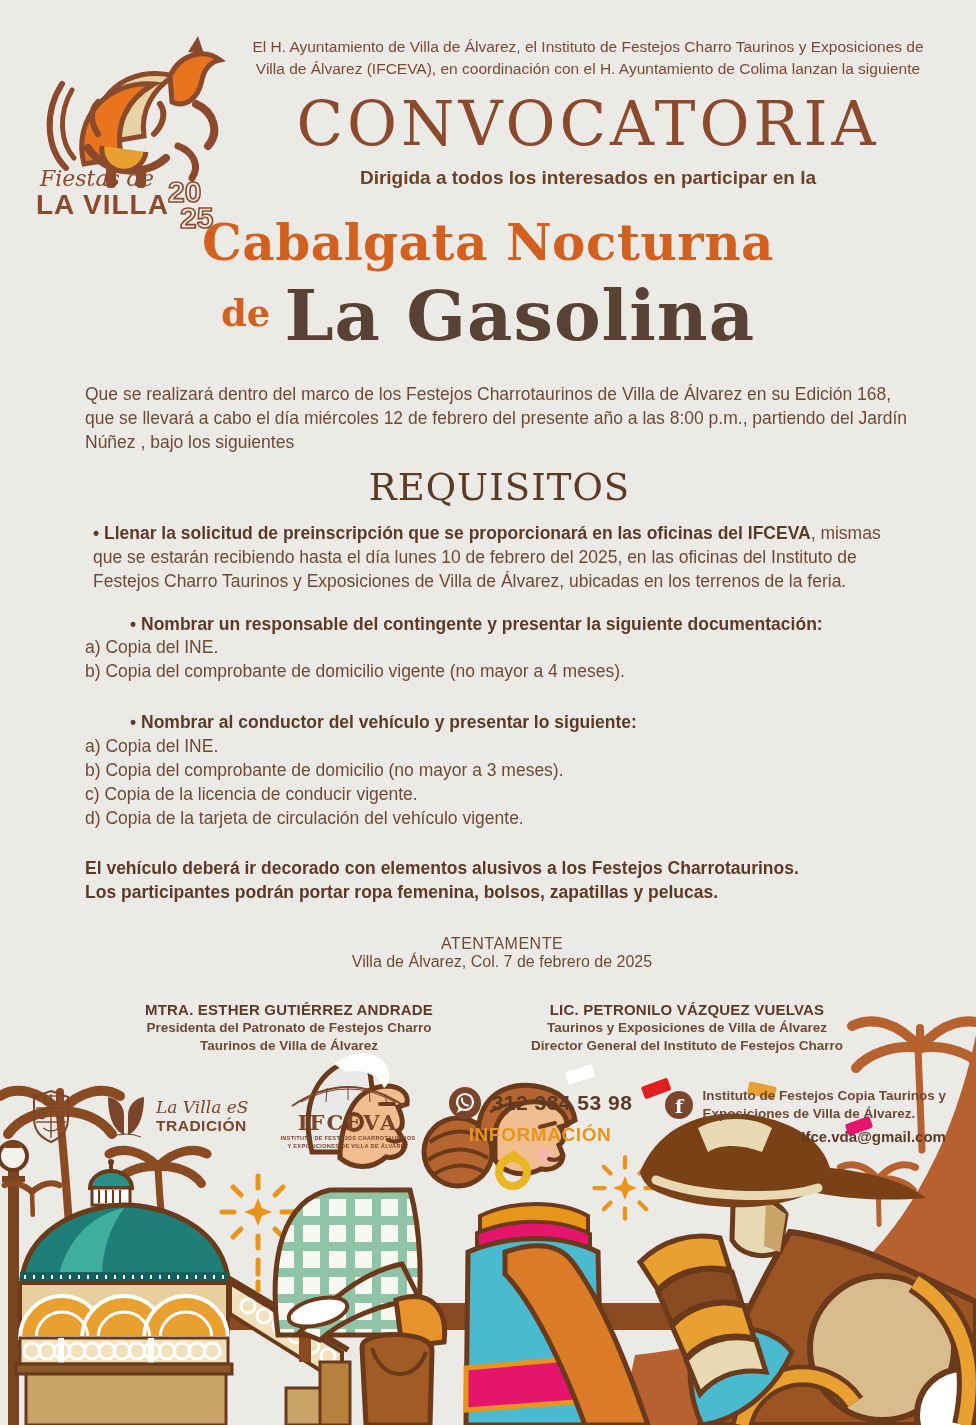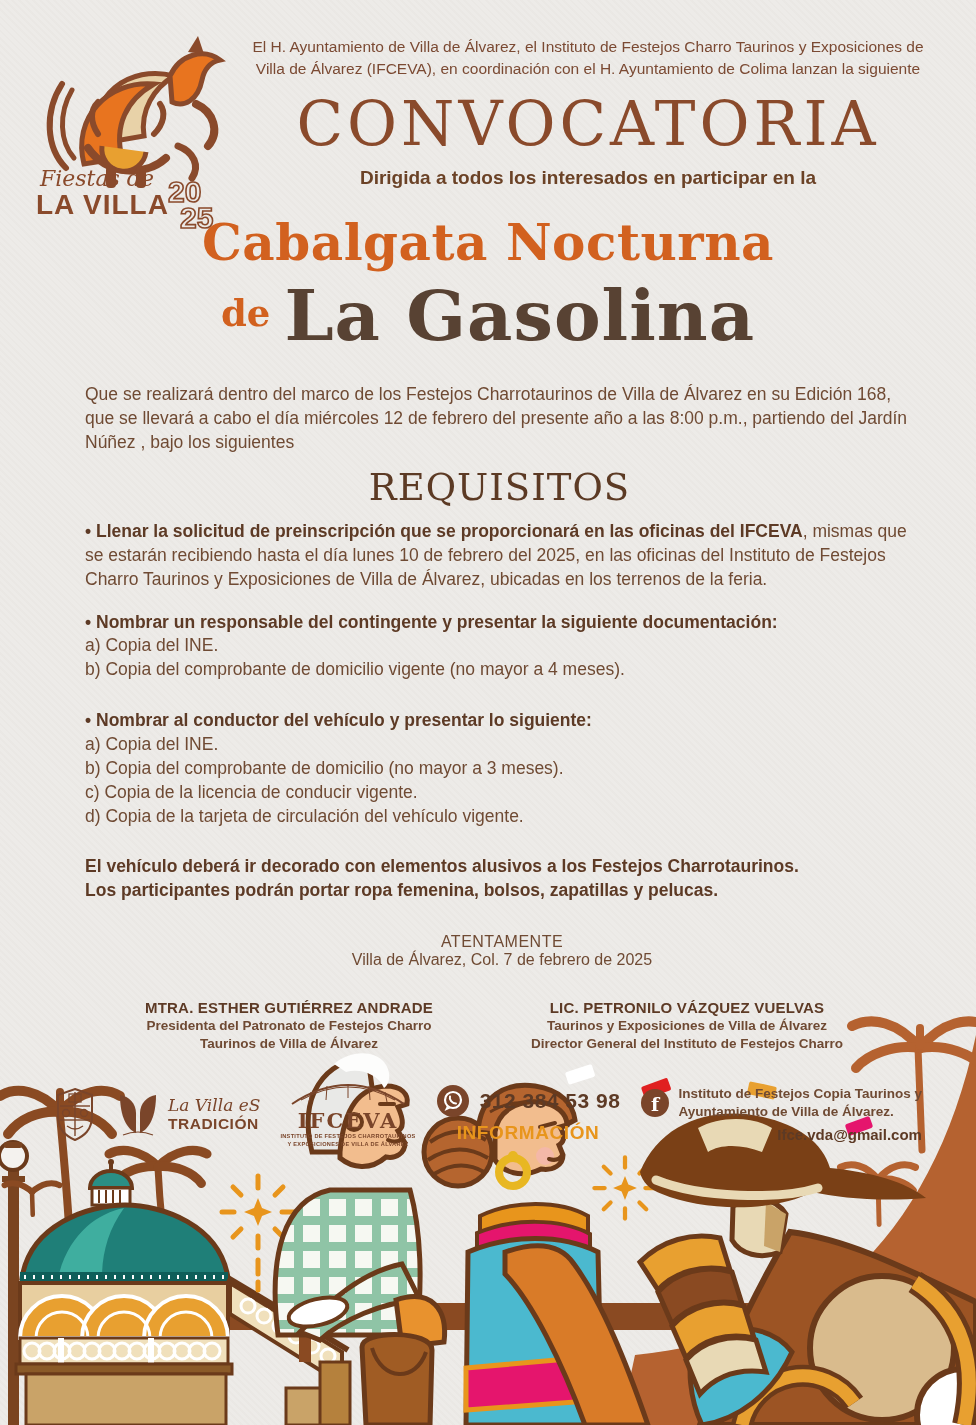--- a/index.html
+++ b/index.html
@@ -22,31 +22,31 @@
   .event-title{ text-align:center;margin-top:24px;font-family:"DejaVu Serif", serif;}
   .event-line1{font-size:50px;font-weight:700;color:#d2611f;letter-spacing:0.5px;}
   .event-line2{margin-top:2px;}
   .event-de{font-size:37px;font-weight:700;color:#d2611f;vertical-align:14px;margin-right:14px;}
   .event-main{font-size:70px;font-weight:700;color:#584233;letter-spacing:1px;}
   
   .body-wrap{margin:26px 62px 0 85px;font-size:17.5px;line-height:1.37;color:#6f4a33;}
   .body-wrap b, .lead-bold{color:#5d3a25;}
   .requisitos{font-family:"DejaVu Serif", serif;font-size:37px;color:#5c3a24;text-align:center;margin:8px 0 6px 0;letter-spacing:1px;}
   .req-block{margin-top:19px;}
-  .req-title{font-weight:700;color:#5d3a25;}
+  .req-title{font-weight:700;color:#5d3a25;margin-left:45px;}
   .closing{margin-top:26px;font-weight:700;color:#5d3a25;}
   
   .atentamente{ text-align:center;margin-top:30px;font-size:16px;color:#6f4a33;padding-left:28px;}
   .atent-line1{letter-spacing:0.5px;}
   .sig-row{display:flex;justify-content:center;gap:80px;margin-top:30px;text-align:center;}
   .sig-col{width:318px;}
   .sig-name{font-size:15px;font-weight:800;color:#5d3a25;letter-spacing:0.2px;}
   .sig-title{font-size:13.5px;font-weight:700;color:#6f4a33;line-height:1.3;margin-top:1px;}
   
-  .footer-row{display:flex;justify-content:center;align-items:center;gap:20px;margin-top:28px;}
+  .footer-row{display:flex;justify-content:center;align-items:center;gap:32px;margin-top:28px;}
   .tradicion-block{display:flex;align-items:center;gap:8px;}
   .tradicion-text{color:#7a452a;text-align:left;}
   .tradicion-script{font-family:"DejaVu Serif", serif;font-style:italic;font-size:17px;}
   .tradicion-bold{font-weight:800;font-size:15.5px;letter-spacing:0.5px;}
   .ifceva-block{text-align:center;color:#7a452a;}
   .ifceva-name{font-family:"DejaVu Serif", serif;font-weight:700;font-size:21px;letter-spacing:2px;margin-top:-2px;}
   .ifceva-sub{font-size:5.6px;font-weight:700;letter-spacing:0.3px;line-height:1.3;}
   .contact-block{text-align:center;}
   .contact-line{display:flex;align-items:center;gap:10px;justify-content:center;}
   .phone{font-size:21px;font-weight:800;color:#5d3a25;letter-spacing:0.5px;}
@@ -99,21 +99,21 @@
       <div class="event-line2">
         <span class="event-de">de</span><span class="event-main">La Gasolina</span>
       </div>
     </div>
 
     <div class="body-wrap">
       <p style="margin:0">Que se realizará dentro del marco de los Festejos Charrotaurinos de Villa de Álvarez en su Edición 168, que se llevará a cabo el día miércoles 12 de febrero del presente año a las 8:00 p.m., partiendo del Jardín Núñez , bajo los siguientes</p>
 
       <div class="requisitos">REQUISITOS</div>
 
-      <p style="margin:0"><b>• Llenar la solicitud de preinscripción que se proporcionará en las oficinas del IFCEVA</b><span>, mismas que se estarán recibiendo hasta el día lunes 10 de febrero del 2025, en las oficinas del Instituto de Festejos Charro Taurinos y Exposiciones de Villa de Álvarez, ubicadas en los terrenos de la feria.</span></p>
+      <p style="margin:8px"><b>• Llenar la solicitud de preinscripción que se proporcionará en las oficinas del IFCEVA</b><span>, mismas que se estarán recibiendo hasta el día lunes 10 de febrero del 2025, en las oficinas del Instituto de Festejos Charro Taurinos y Exposiciones de Villa de Álvarez, ubicadas en los terrenos de la feria.</span></p>
 
       <div class="req-block">
         <div class="req-title">• Nombrar un responsable del contingente y presentar la siguiente documentación:</div>
         <div>a) Copia del INE.</div>
         <div>b) Copia del comprobante de domicilio vigente (no mayor a 4 meses).</div>
       </div>
 
       <div class="req-block" style="margin-top:27px">
         <div class="req-title">• Nombrar al conductor del vehículo y presentar lo siguiente:</div>
         <div>a) Copia del INE.</div>
@@ -208,21 +208,21 @@
       </div>
 
       <div class="fb-block">
         <div class="fb-line-wrap">
           <svg width="30" height="30" viewBox="0 0 30 30">
             <circle cx="15" cy="15" r="14" fill="#7a452a"></circle>
             <text x="15" y="23" text-anchor="middle" font-family="DejaVu Serif, serif" font-weight="700" font-size="19" fill="#fff">f</text>
           </svg>
           <div class="fb-text">
             <div>Instituto de Festejos Copia Taurinos y</div>
-            <div>Ayuntamiento de Villa de Álvarez.</div>
+            <div>Exposiciones de Villa de Álvarez.</div>
           </div>
         </div>
         <div class="email">Ifce.vda@gmail.com</div>
       </div>
     </div>
   </div>
 
   <svg class="illustration" viewBox="0 0 976 425">
     <defs>
       <pattern id="plaid" width="26" height="26" patternUnits="userSpaceOnUse">

